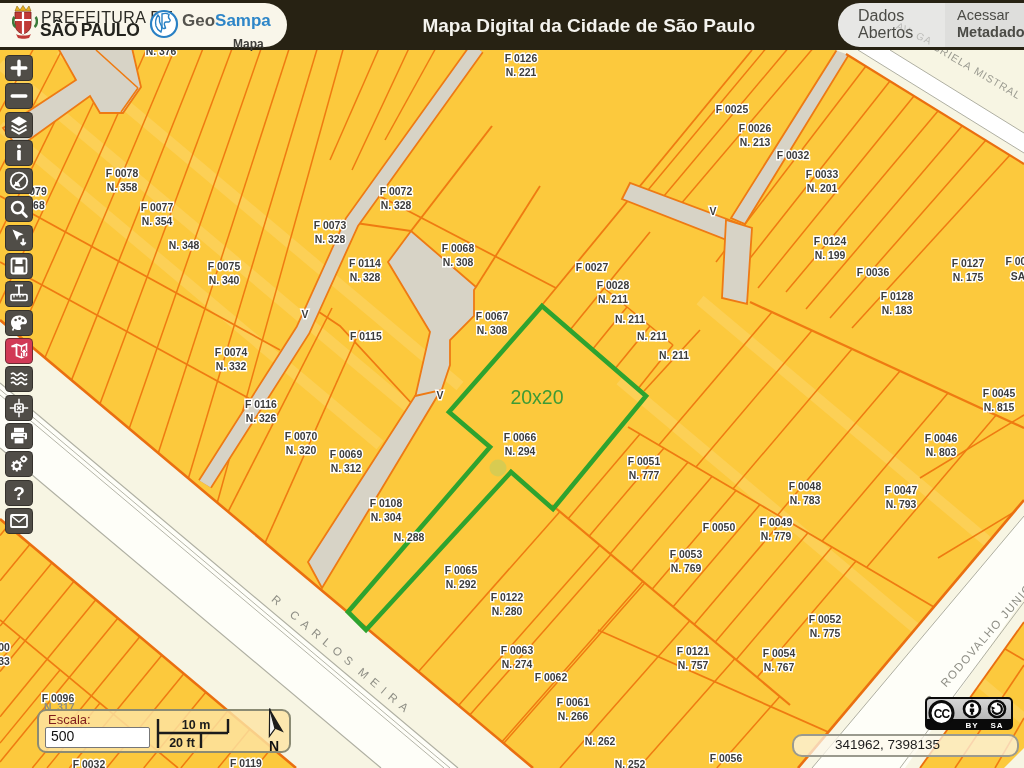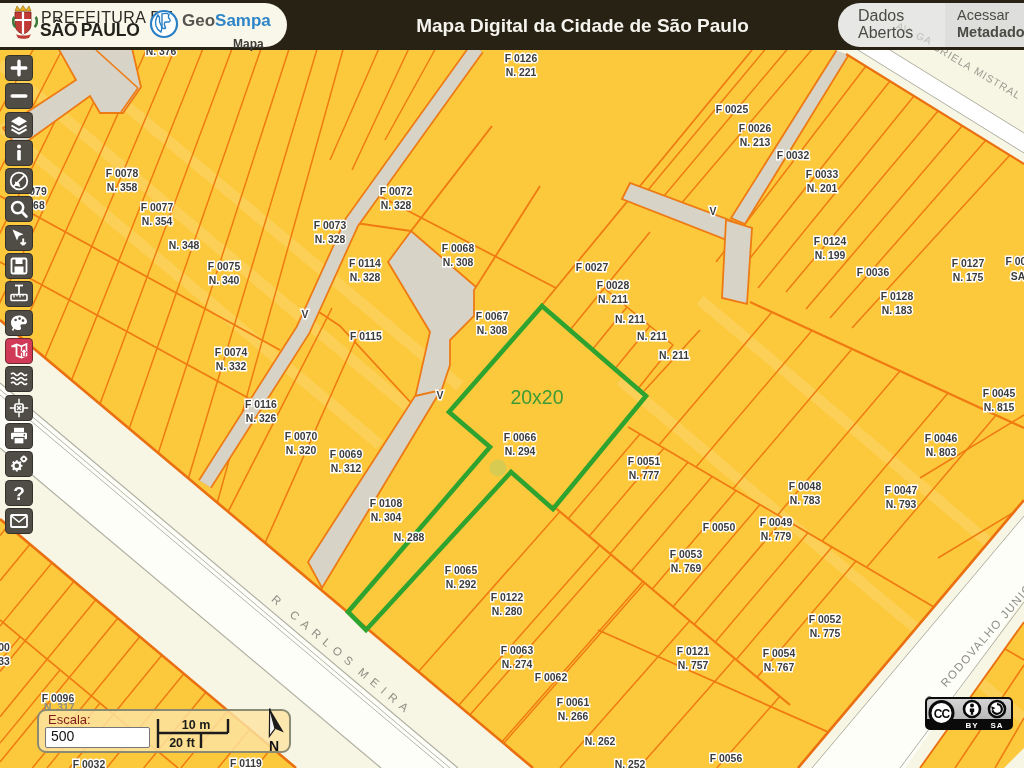--- a/index.html
+++ b/index.html
@@ -332,21 +332,21 @@
 
 <svg width="30" height="30" viewBox="0 0 30 30" style="position:absolute;left:149px;top:9px">
 <circle cx="15" cy="15" r="13" fill="#fff" stroke="#2980C4" stroke-width="2.2"></circle>
 <path d="M9 6c-2 3-3 7-2 11 1 3 3 5 5 6 1-2 1-4 .5-6C11 14 10 13 10.5 10.5 11 8.5 10 7 9 6z" fill="none" stroke="#2980C4" stroke-width="1.4"></path>
 <path d="M13 5c2-.8 5-.8 7 .5-1 2-1 3 .5 4.5 1 1 1 2-.5 3h-3c-1.5 0-2 1.5-1.5 3l1 3c-2 1-3 .5-3.5-1z" fill="none" stroke="#2980C4" stroke-width="1.4"></path>
 </svg>
 
 <div style="position:absolute;left:182px;top:11px;font-family:'Liberation Sans',sans-serif;font-weight:bold;font-size:17px"><span style="color:#55544E">Geo</span><span style="color:#2E86C8">Sampa</span></div>
 <div style="position:absolute;left:233px;top:37px;font-family:'Liberation Sans',sans-serif;font-weight:bold;font-size:12px;color:#3F3E3A">Mapa</div>
 
-<div style="position:absolute;left:410px;top:15px;width:345px;text-align:center;font-family:'Liberation Sans',sans-serif;font-weight:bold;font-size:19px;color:#F4F3EE">Mapa Digital da Cidade de São Paulo</div>
+<div style="position:absolute;left:410px;top:15px;width:345px;text-align:right;font-family:'Liberation Sans',sans-serif;font-weight:bold;font-size:19px;color:#F4F3EE">Mapa Digital da Cidade de São Paulo</div>
 
 <div style="position:absolute;left:838px;top:3px;width:186px;height:44px;background:#E7E7E5;border-radius:22px 0 0 22px"></div>
 <div style="position:absolute;left:945px;top:3px;width:79px;height:44px;background:#DEDEDC"></div>
 
 <div style="position:absolute;left:858px;top:7px;font-family:Liberation Sans, sans-serif;font-size:16px;color:#4B4B46;line-height:17px">Dados<br>Abertos</div>
 
 <div style="position:absolute;left:895px;top:28px;font-family:'Liberation Sans',sans-serif;font-size:10px;color:rgba(120,120,115,.4);letter-spacing:1px;transform:rotate(26deg)">AV&nbsp;&nbsp;GA</div>
 
 <div style="position:absolute;left:957px;top:7px;font-family:'Liberation Sans',sans-serif;font-size:14.5px;color:#4B4B46;line-height:17px">Acessar<br><b>Metadado</b></div>
 
@@ -516,13 +516,14 @@
 <circle cx="47" cy="12" r="8" fill="#fff" stroke="#0a0a0a" stroke-width="2.6"></circle>
 <circle cx="47" cy="8.6" r="2" fill="#0a0a0a"></circle>
 <path d="M44.8 11.5h4.4v3.6h-1v2.6h-2.4v-2.6h-1z" fill="#0a0a0a"></path>
 <text x="47" y="30.5" font-family="Liberation Sans" font-size="8px" font-weight="bold" fill="#fff" text-anchor="middle" letter-spacing="1">BY</text>
 <circle cx="72" cy="12" r="8" fill="#fff" stroke="#0a0a0a" stroke-width="2.6"></circle>
 <path d="M72 7.2a4.8 4.8 0 1 1-4.6 6" stroke="#0a0a0a" stroke-width="2.2" fill="none"></path>
 <path d="M66.2 9.2l.8 4 3.4-2.2z" fill="#0a0a0a"></path>
 <text x="72" y="30.5" font-family="Liberation Sans" font-size="8px" font-weight="bold" fill="#fff" text-anchor="middle" letter-spacing="1">SA</text>
 </svg>
 
+<div style="position:absolute;left:792px;top:734px;width:227px;height:23px;background:rgba(252,248,235,.72);border:2.5px solid #9a9a8e;border-radius:10px;box-sizing:border-box;font-family:'Liberation Sans',sans-serif;font-size:13.5px;color:#1c1c1c;padding:1px 0 0 41px">341962, 7398135</div>
 
 </div>
 </body></html>

